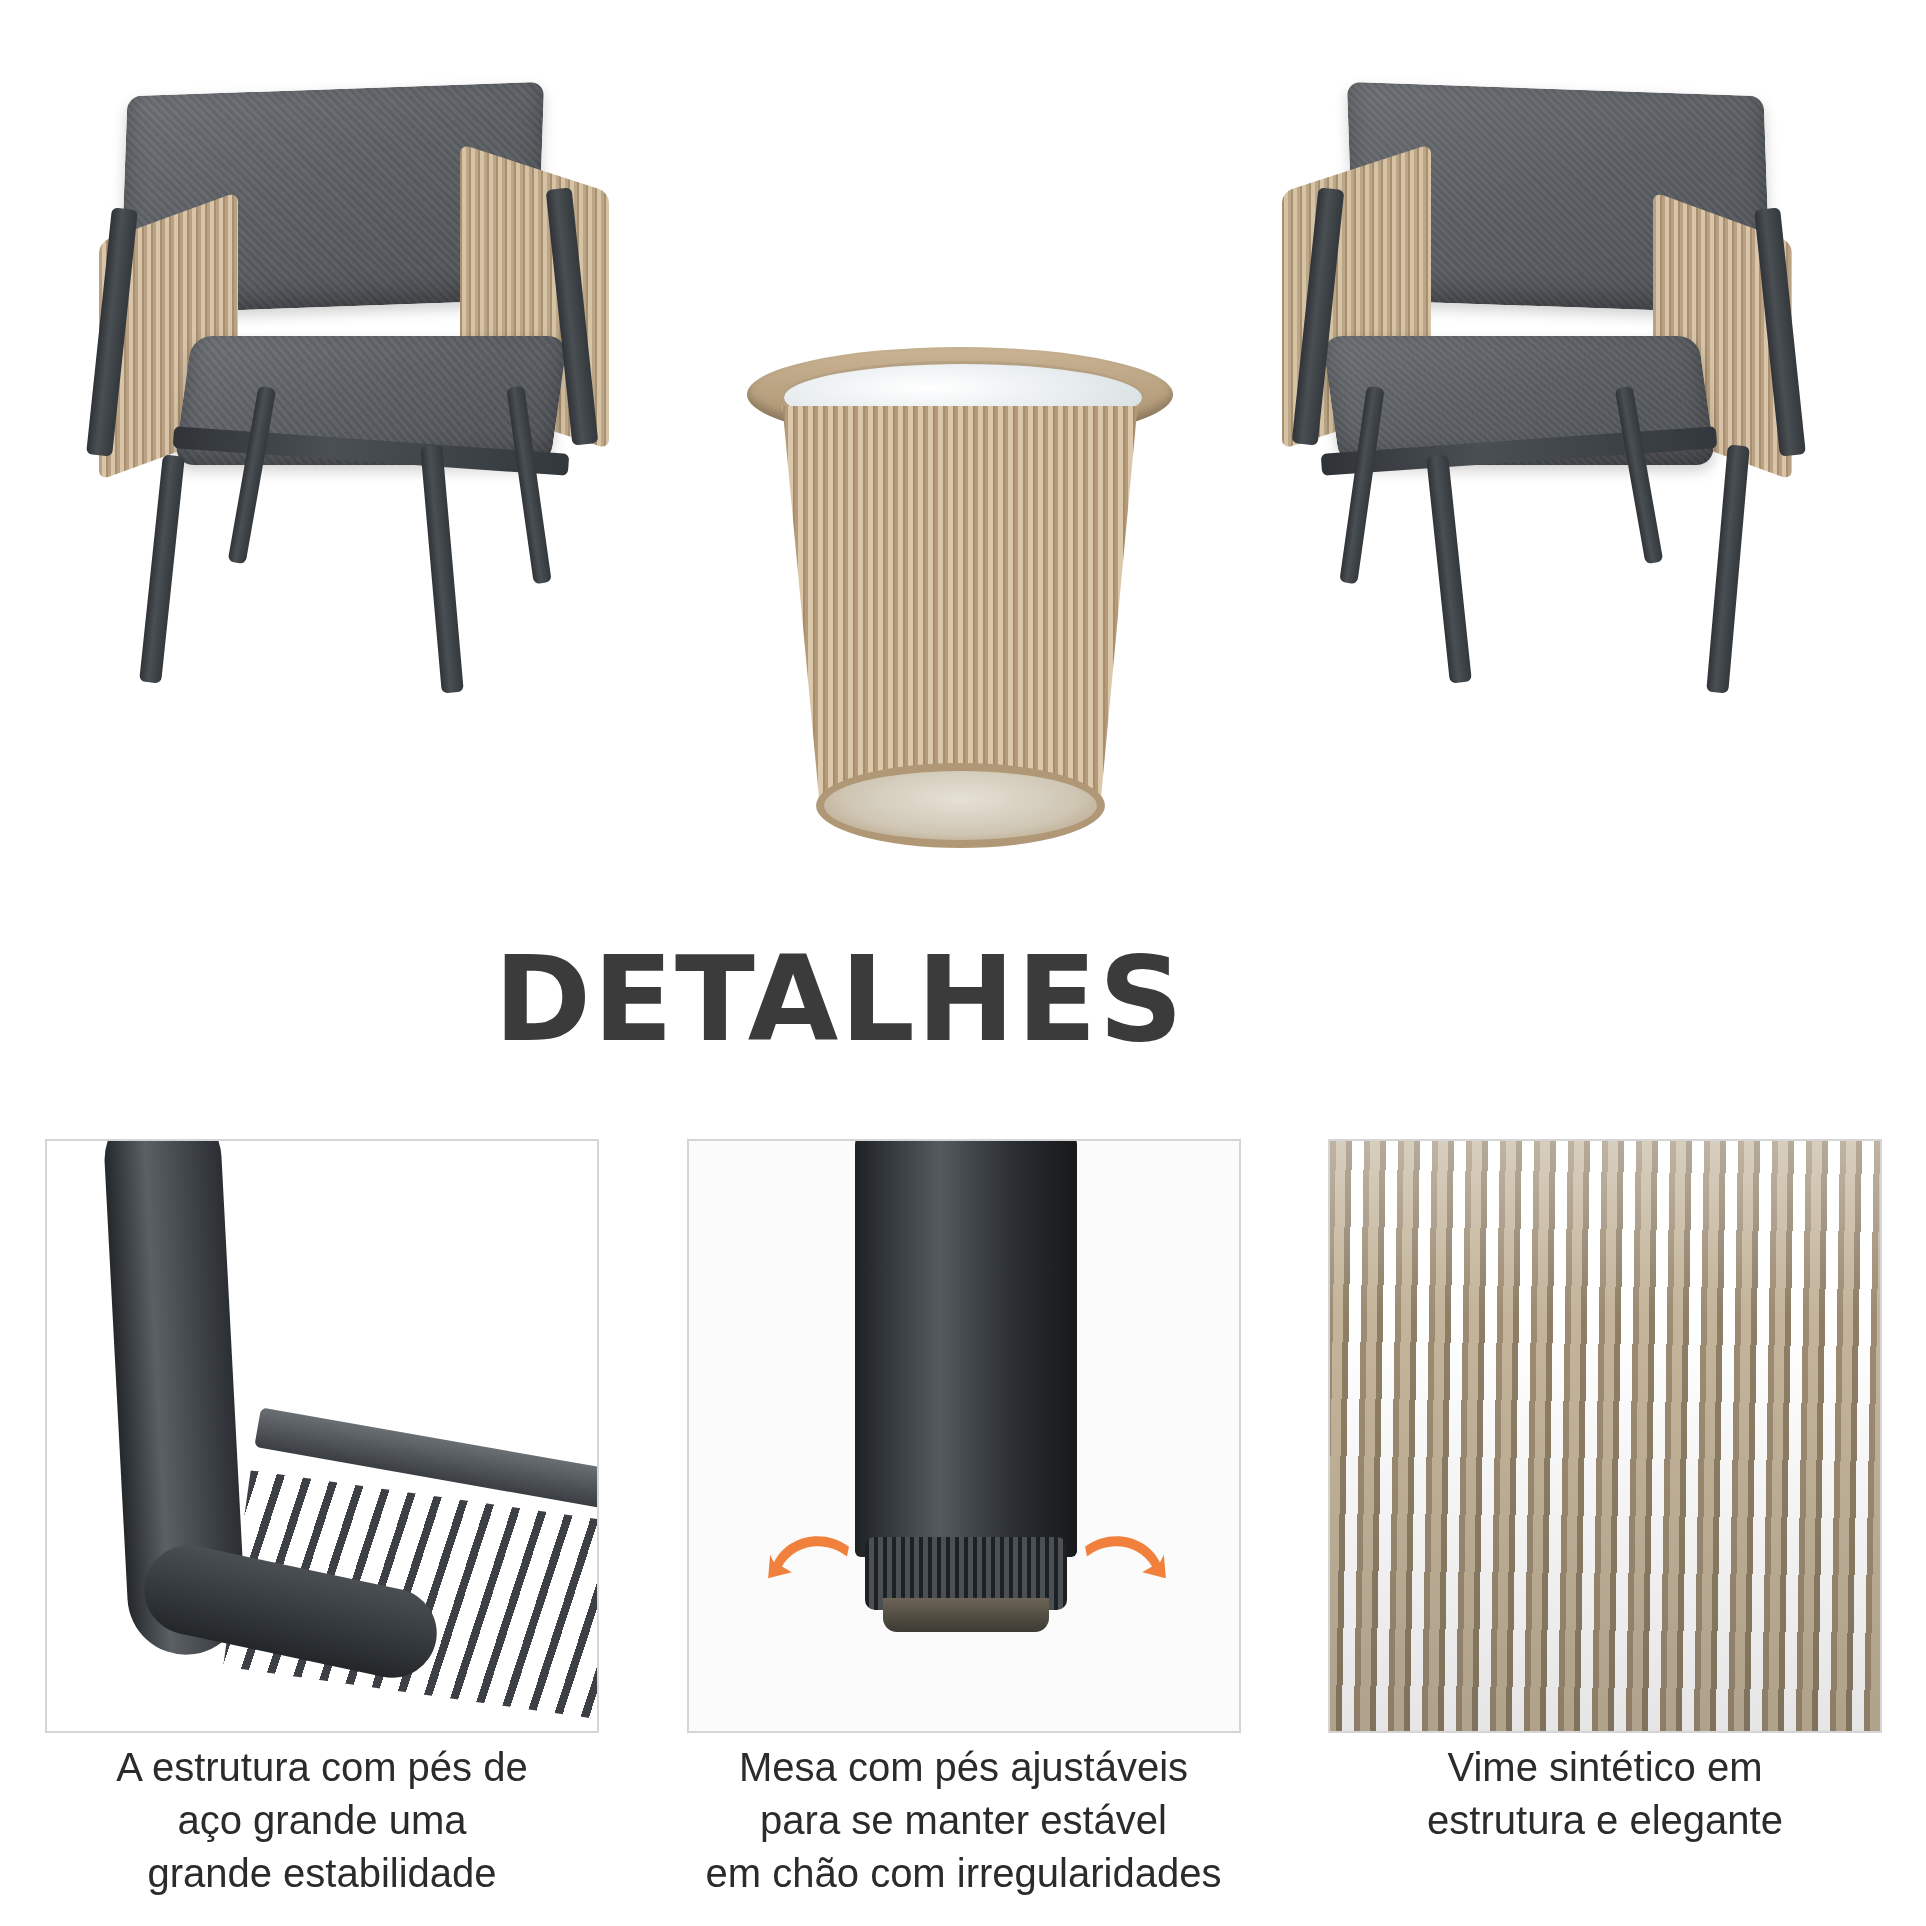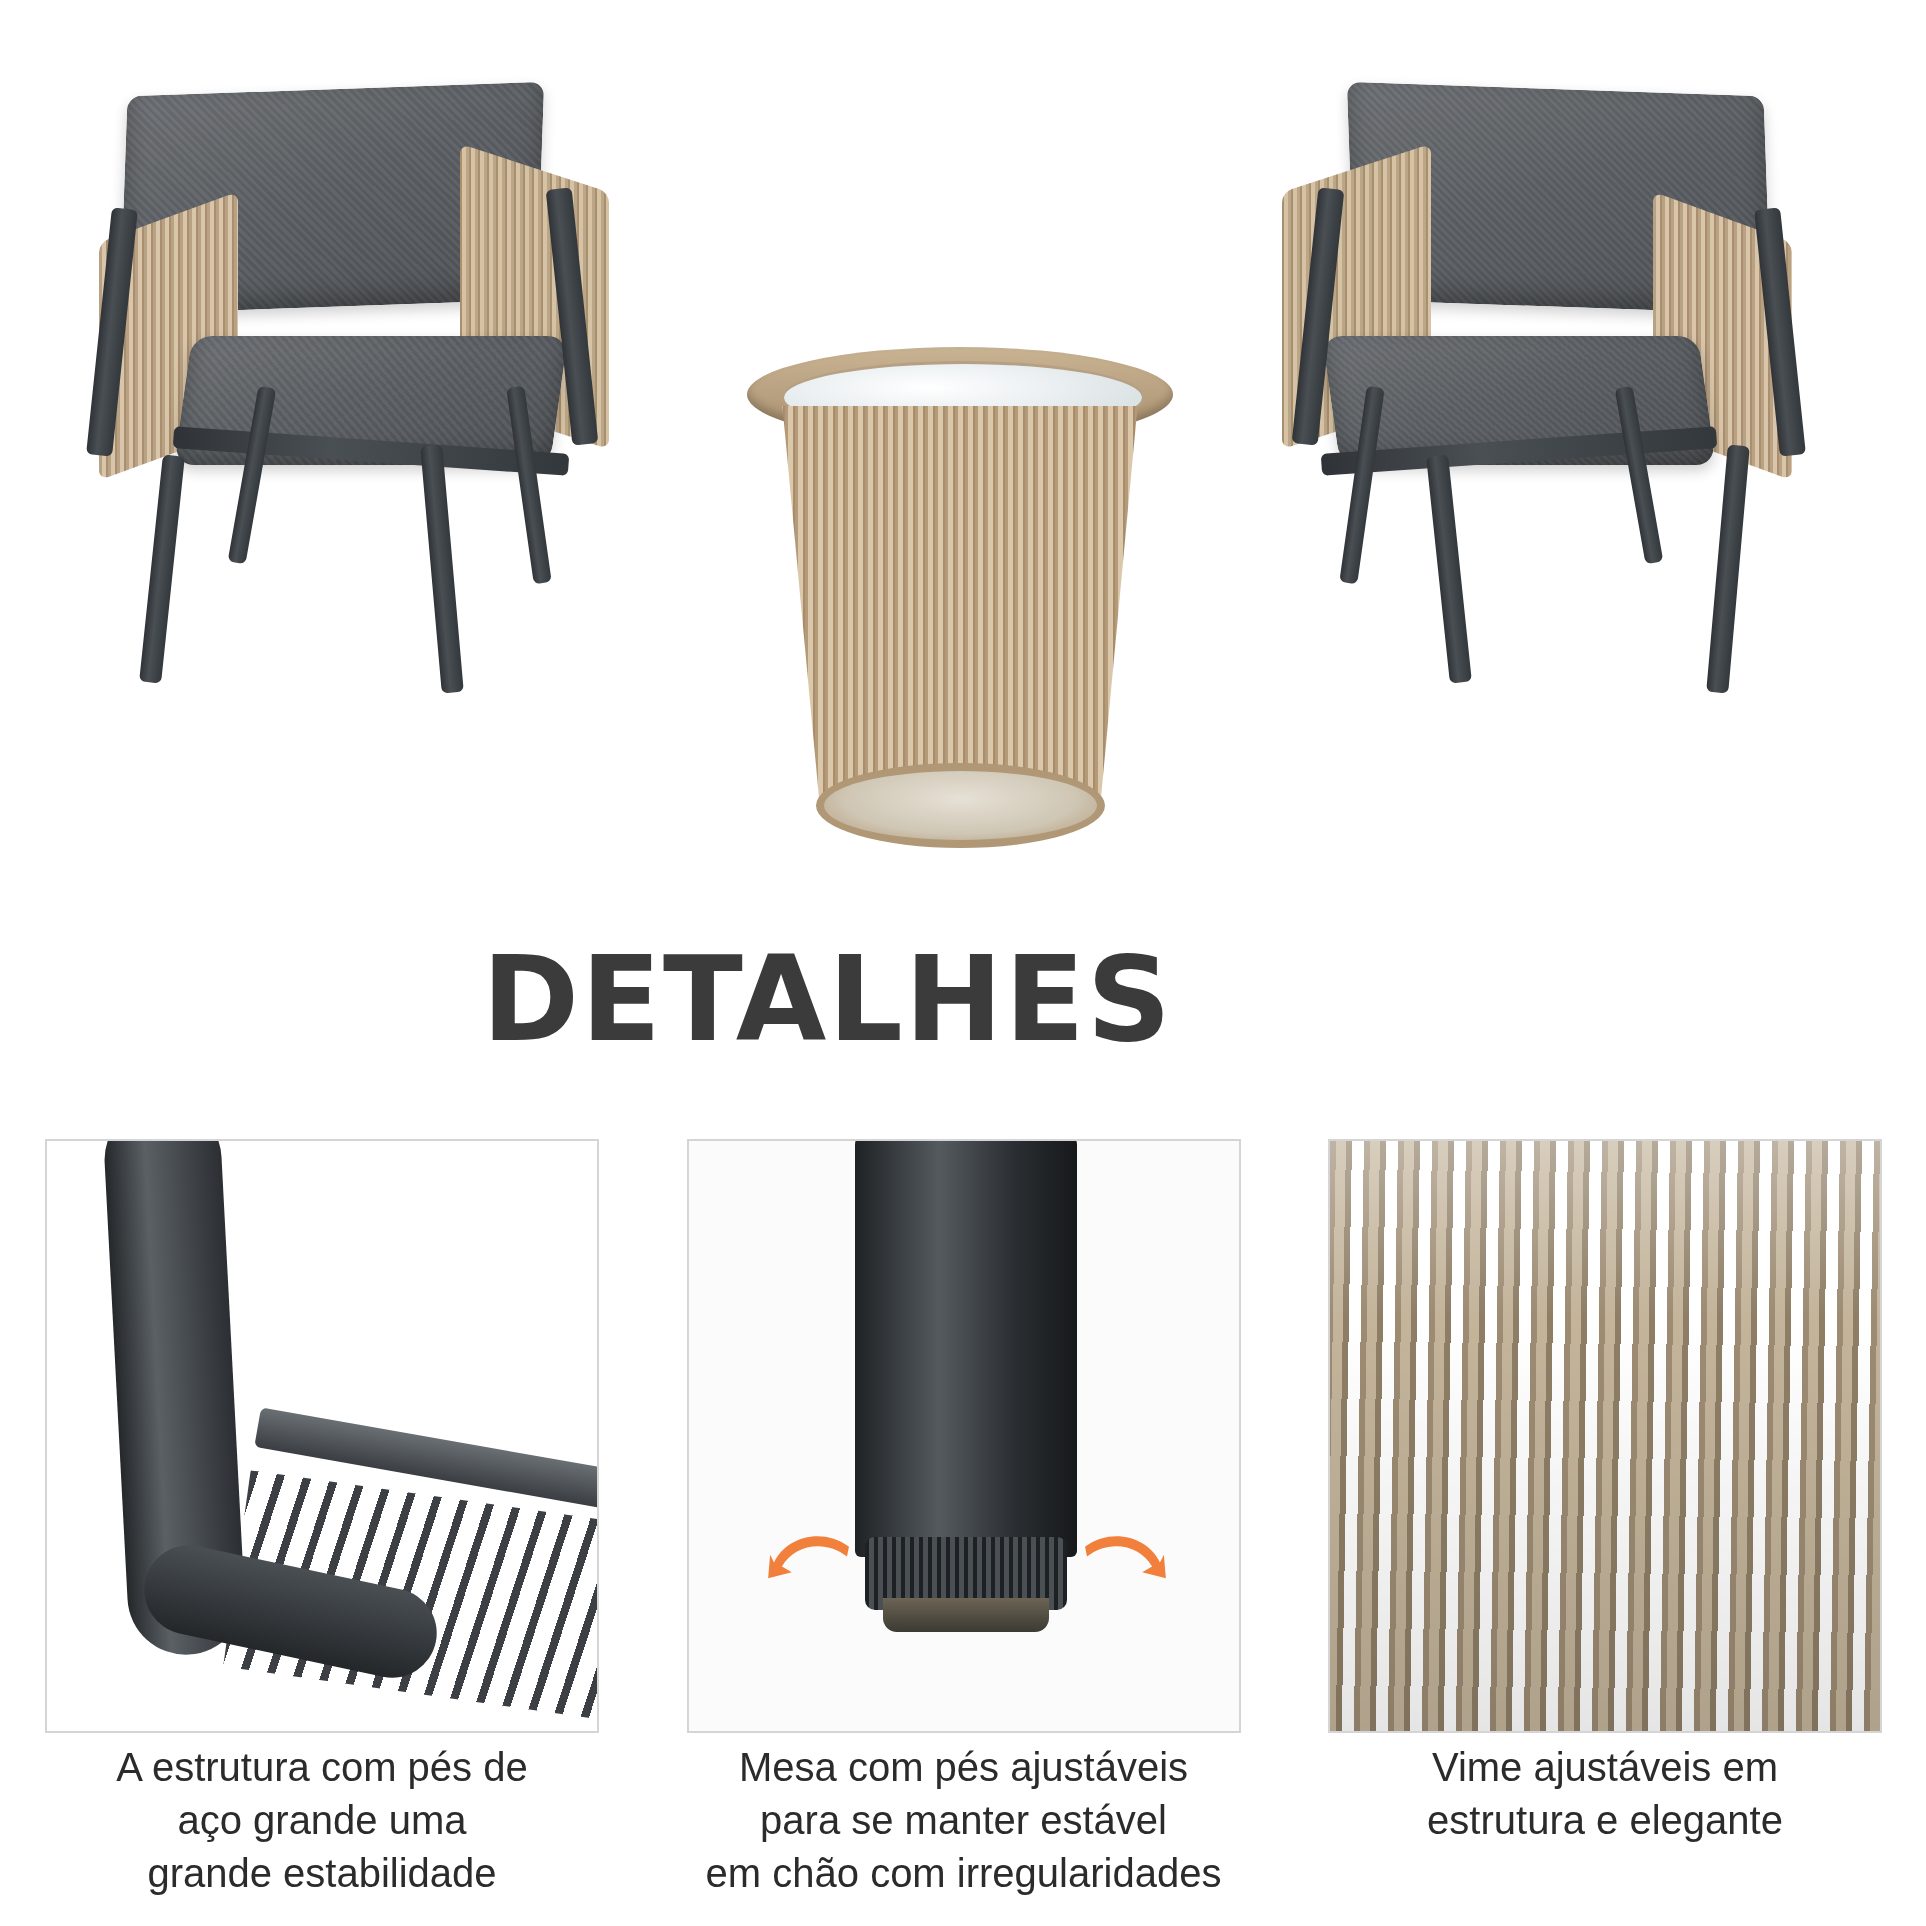--- a/index.html
+++ b/index.html
@@ -108,21 +108,21 @@
     width: 289px; height: 85px;
     border-radius: 50%;
     background: radial-gradient(ellipse at 50% 40%, #e6e1d6 0%, #cfc6b4 60%, #b09775 100%);
     border: 8px solid #b09775;
     box-sizing: border-box;
   }
 
   
   .section-title {
     position: absolute;
-    left: 0; top: 931px;
+    left: 12px; top: 931px;
     width: 1655px;
     text-align: center;
     font-size: 117px;
     font-weight: bold;
     letter-spacing: 2px;
     color: #3b3b3b;
     font-family: "DejaVu Sans", sans-serif;
   }
 
   
@@ -331,19 +331,19 @@
       <div>em chão com irregularidades</div>
     </div>
   </div>
 
   <div class="card">
     <div class="card-photo">
       <div class="c3-bg"></div>
       <div class="c3-sheen"></div>
     </div>
     <div class="card-caption">
-      <div>Vime ajustáveis em</div>
+      <div>Vime sintético em</div>
       <div>estrutura e elegante</div>
     </div>
   </div>
 
 </div>
 
 
 </body></html>

